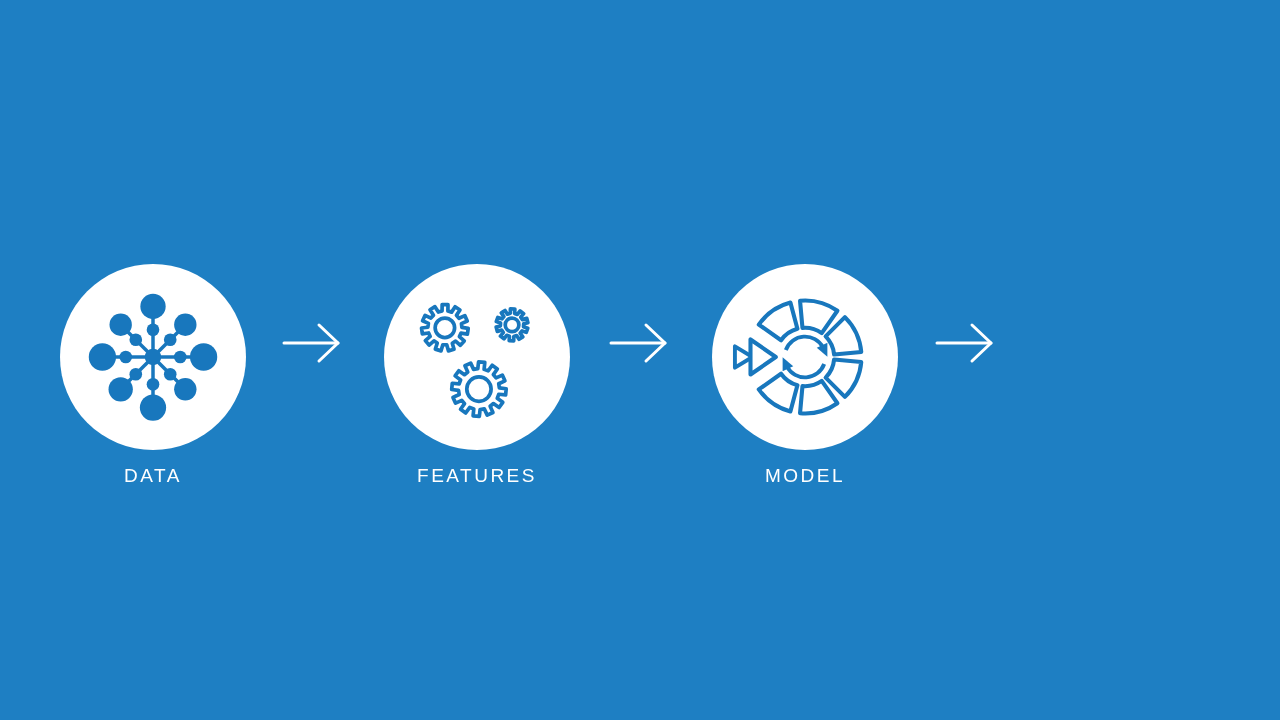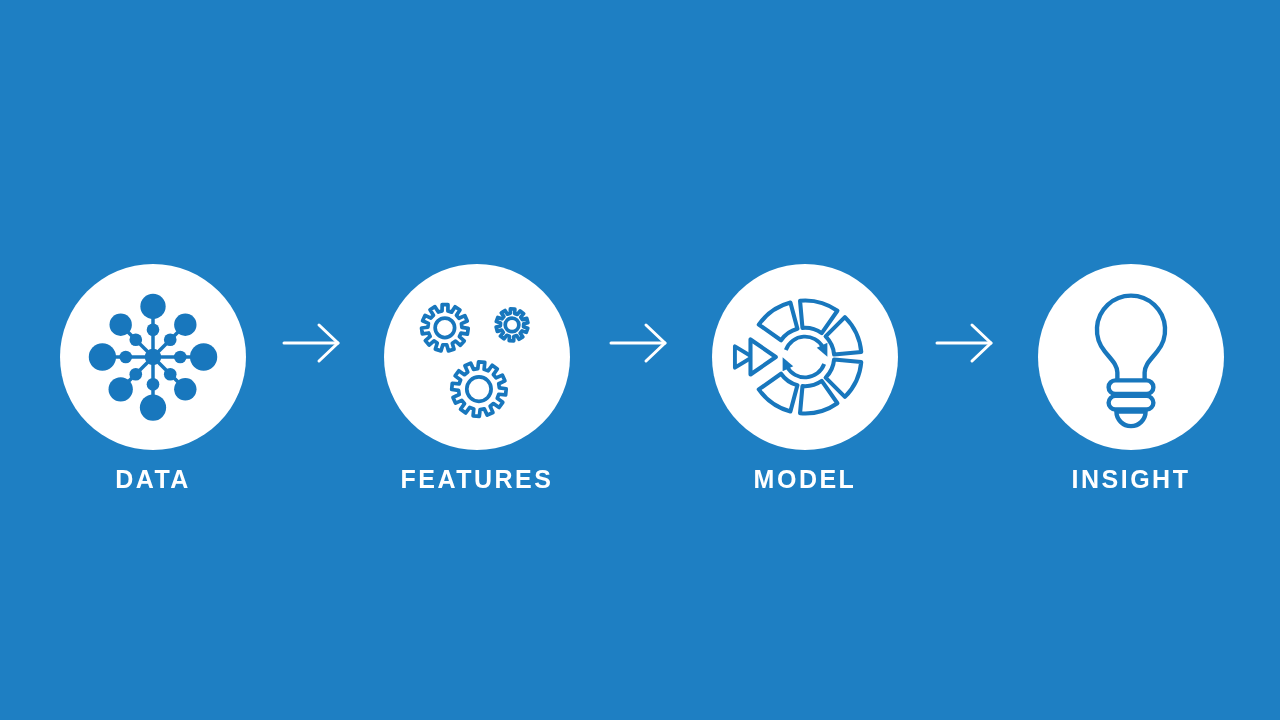--- a/index.html
+++ b/index.html
@@ -15,22 +15,22 @@
     position:relative;
     width:186px;height:186px;margin:0 auto;
     border-radius:50%;
     background:var(--white,#fff);
     display:flex;align-items:center;justify-content:center;
   }
   .circle svg{display:block;}
   .stage-label{
     margin-top:15px;
     color:var(--white,#fff);
-    font-size:25px;
-    font-weight:700;
+    font-size:19px;
+    font-weight:400;
     letter-spacing:2.5px;
   }
   .flow-arrow{position:absolute;}
 </style>
 </head>
 <body>
 
 <div class="canvas">
 
   <div class="stage" style="left:23px;top:264px;">
@@ -111,25 +111,14 @@
     </div>
     <div class="stage-label">MODEL</div>
   </div>
 
   <svg class="flow-arrow" style="left:935px;top:321px;" width="64" height="44" viewBox="0 0 64 44">
     <g class="arrow-shape"></g>
   <line x1="2" y1="22" x2="56" y2="22" stroke="#FFFFFF" stroke-width="3" stroke-linecap="round"></line>
       <polyline points="37,4 56,22 37,40" fill="none" stroke="#FFFFFF" stroke-width="3" stroke-linecap="round" stroke-linejoin="round"></polyline>
     </svg>
 
-  <div class="stage" style="left:1001px;top:264px;">
-    <div class="circle">
-      <svg id="svg-bulb" width="146" height="146" viewBox="-75 -75 150 150">
-          <path d="M-14,24 L-14,16 C-14,8 -20,3 -27,-5.8 A35,35 0 1 1 27,-5.8 C20,3 14,8 14,16 L14,24" fill="#FFFFFF" stroke="#1877BD" stroke-width="4.5" stroke-linecap="round" stroke-linejoin="round"></path>
-          <rect x="-23" y="24" width="46" height="14" rx="7" fill="#FFFFFF" stroke="#1877BD" stroke-width="4.5"></rect>
-          <rect x="-23" y="40" width="46" height="14" rx="7" fill="#FFFFFF" stroke="#1877BD" stroke-width="4.5"></rect>
-          <path d="M-15,56 A15,15 0 0 0 15,56 Z" fill="#FFFFFF" stroke="#1877BD" stroke-width="4.5" stroke-linejoin="round"></path>
-        </svg>
-    </div>
-    <div class="stage-label">INSIGHT</div>
-  </div>
 
 </div>
 
 </body></html>

